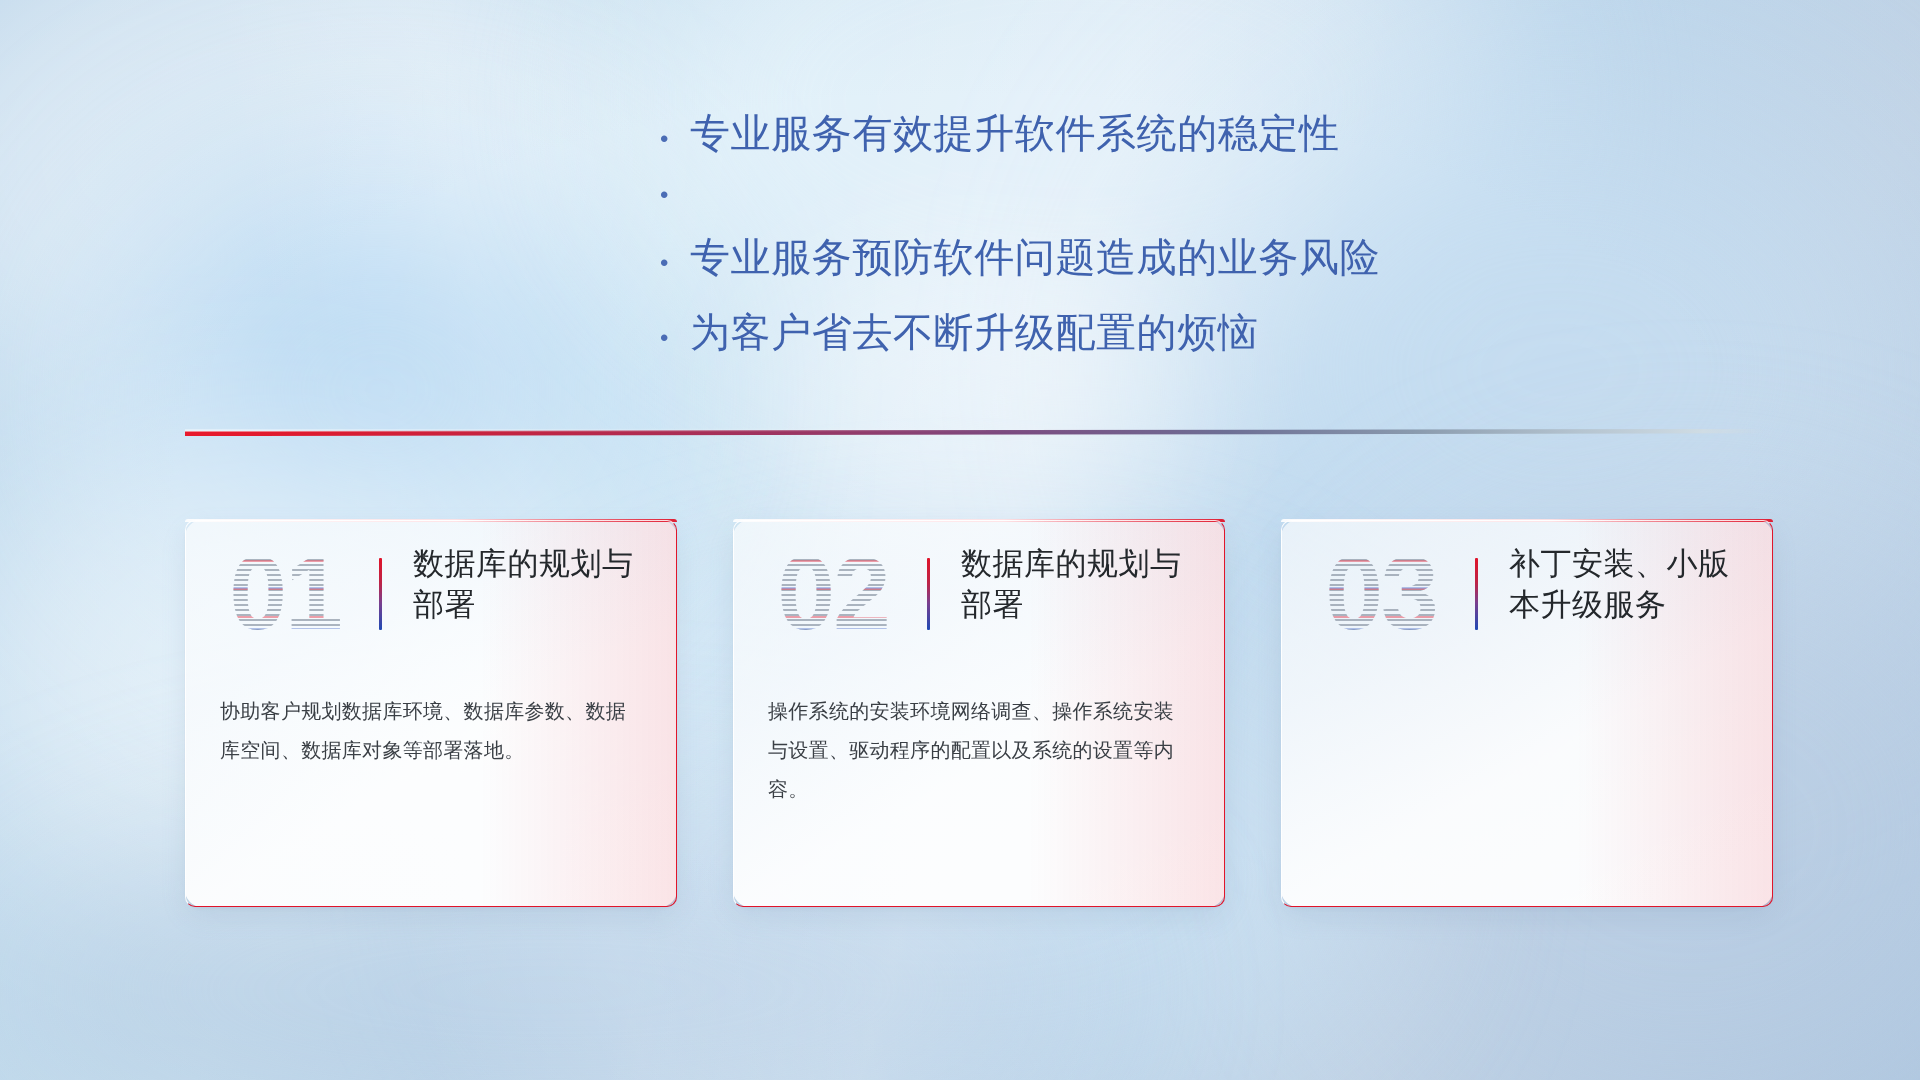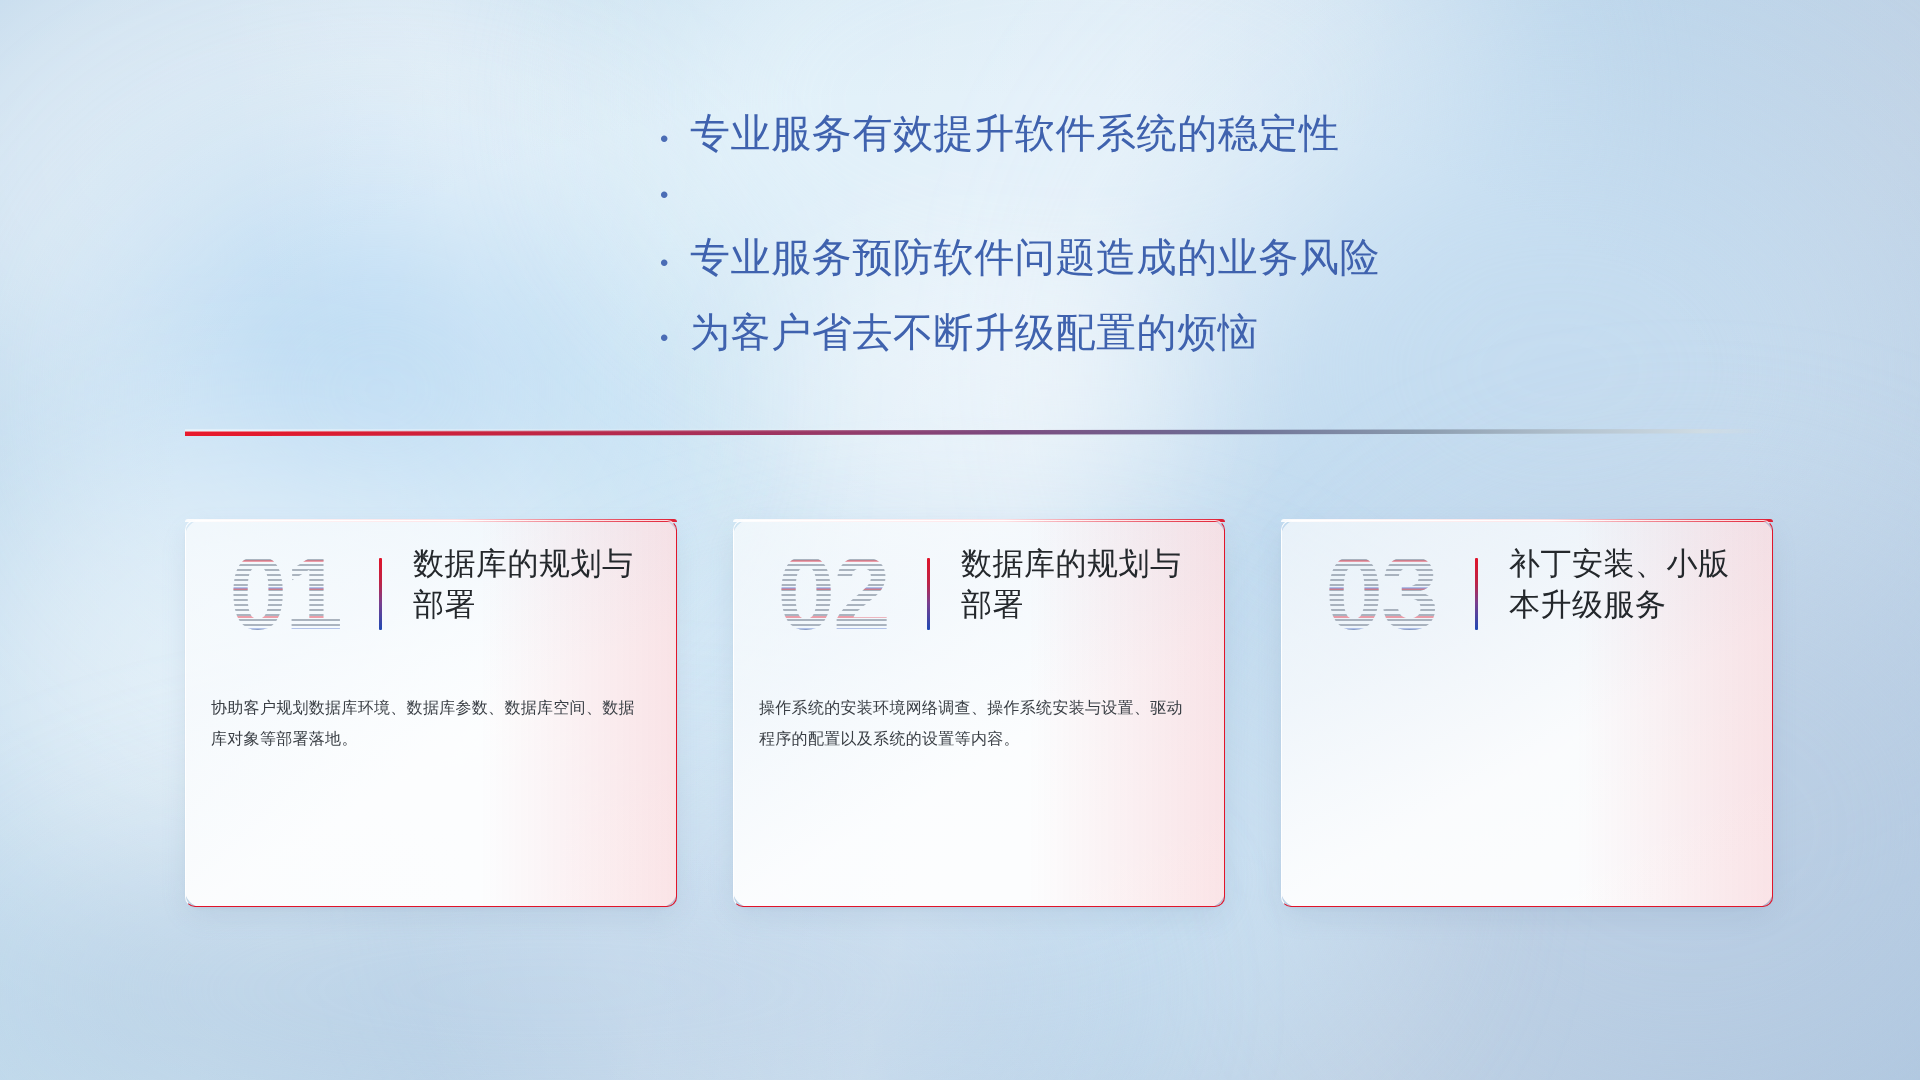--- a/index.html
+++ b/index.html
@@ -178,22 +178,22 @@
     border-radius:1px;
   }
   .card-title{
     position:absolute;left:228px;top:24px;width:246px;
     font-size:31px;line-height:1.32;
     color:#24282c;
     font-weight:400;
     letter-spacing:.5px;
   }
   .card-body{
-    position:absolute;left:26px;top:172px;width:424px;
-    font-size:16px;line-height:1.95;
+    position:absolute;left:35px;top:172px;width:424px;
+    font-size:20px;line-height:1.95;
     color:#3a3f45;
     letter-spacing:.3px;
   }
 </style>
 </head>
 <body>
 
 <div class="bg">
   <div class="bg-base"></div>
   <div class="bg-glow g1"></div>

